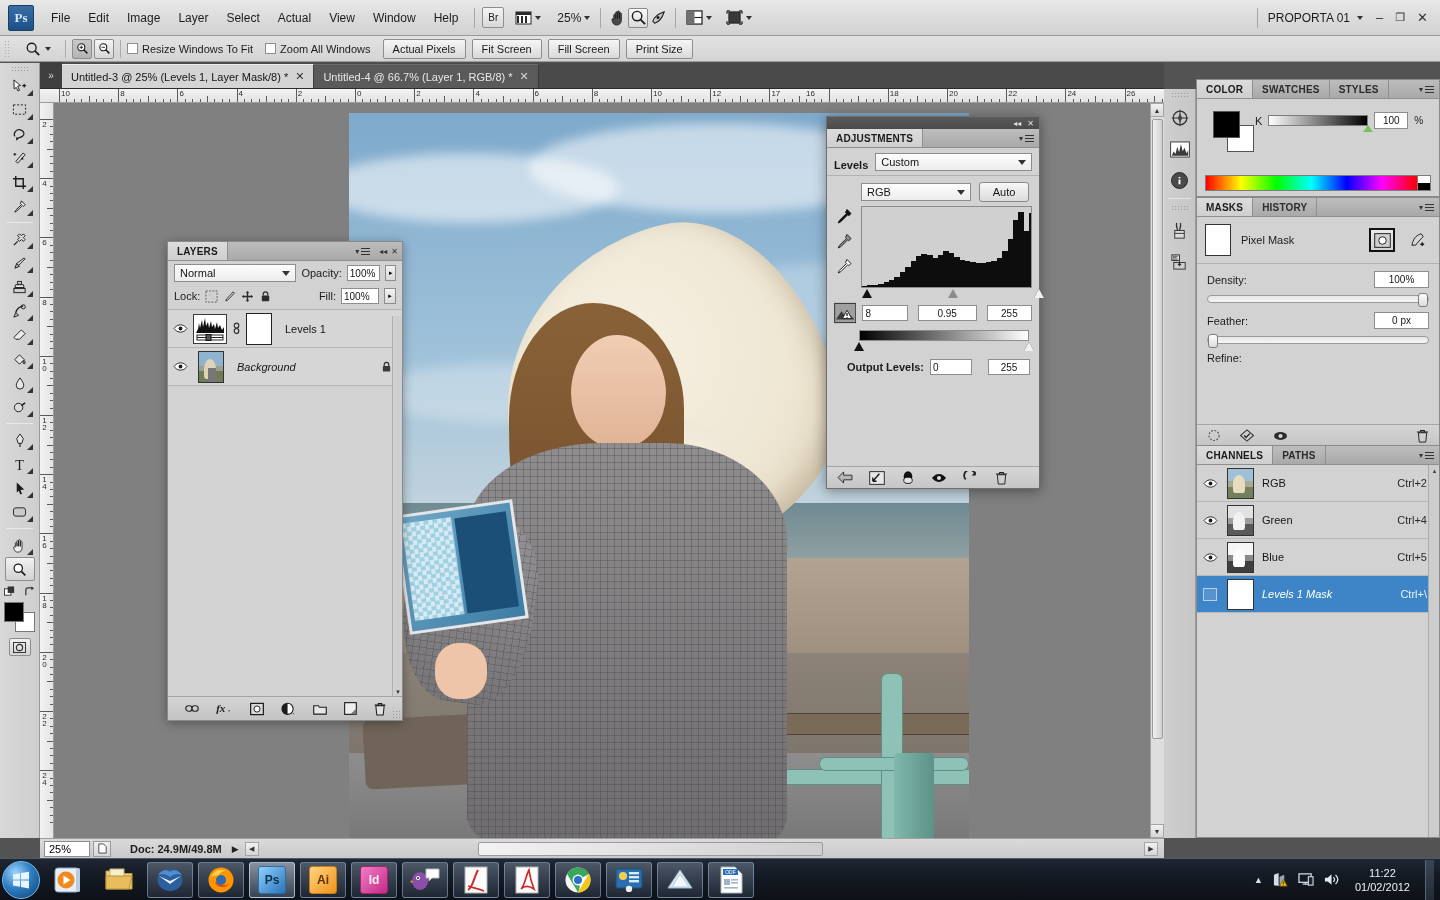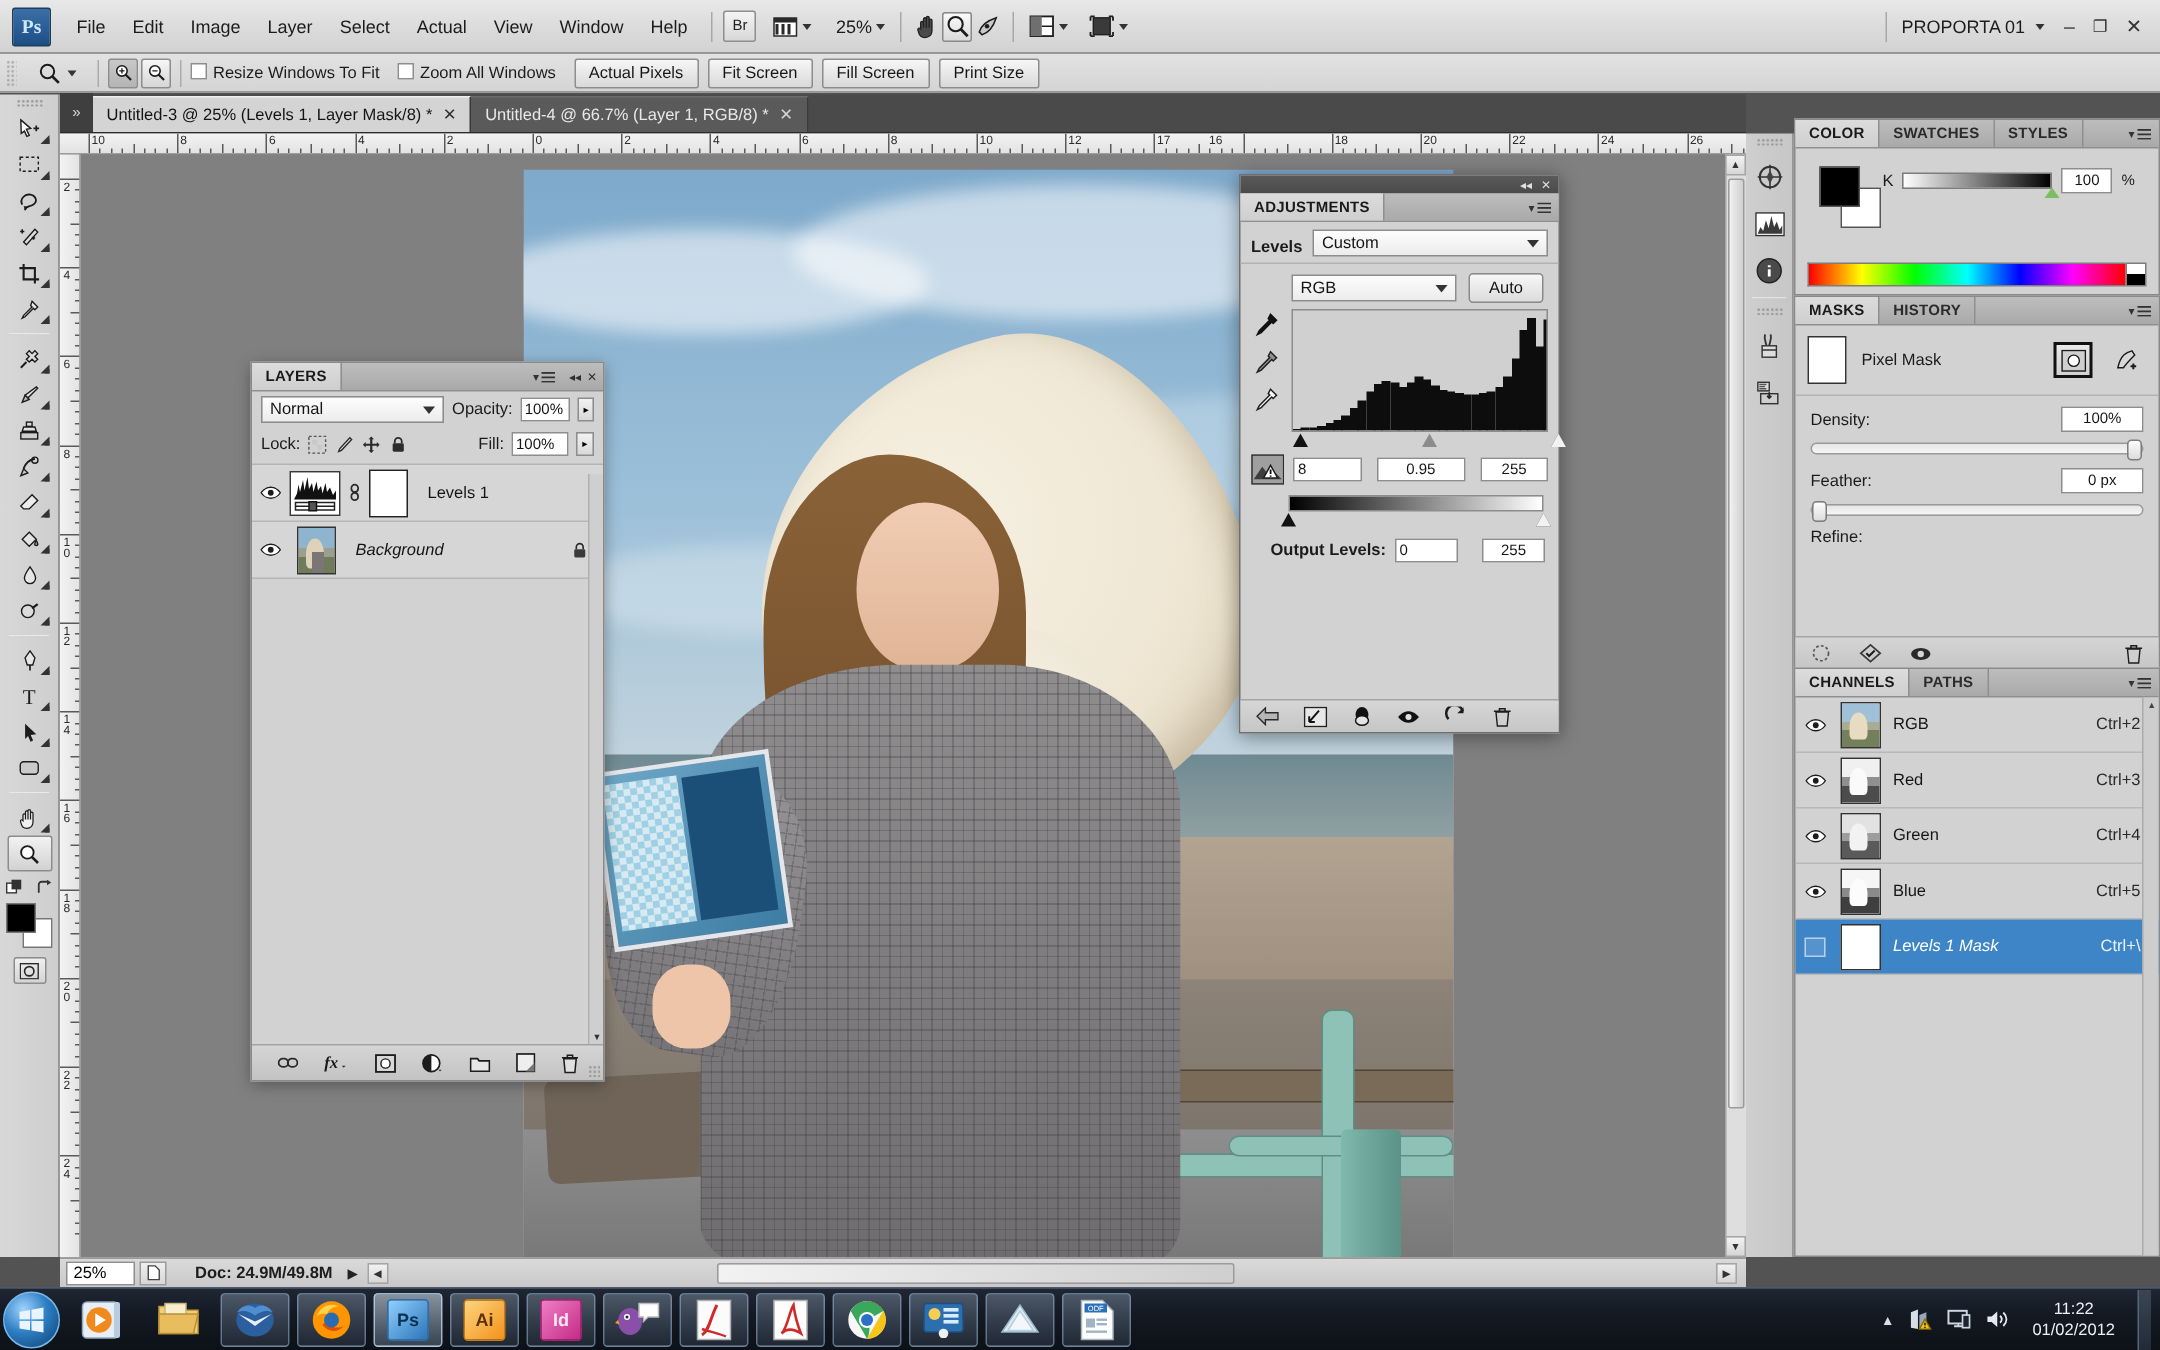--- a/index.html
+++ b/index.html
@@ -1381,34 +1381,20 @@
         </svg>
       </div>
       <div class="ch-thumb">
         <div style="position:absolute;inset:0;background:linear-gradient(to bottom,#9fc0d6 0 42%,#a8ac92 42% 62%,#74805c 62% 100%)"></div>
         <div style="position:absolute;left:5px;top:6px;width:12px;height:18px;background:#e7dcc2;border-radius:50% 50% 20% 20%"></div>
       </div>
       <span class="ch-name">RGB</span>
       <span class="ch-key">Ctrl+2</span>
     </div>
 
-    <div class="ch-row">
-      <div class="ch-eye">
-        <svg width="15" height="11" viewBox="0 0 16 12">
-          <path d="M1 6s2.6-4 7-4 7 4 7 4-2.6 4-7 4-7-4-7-4z" fill="#fff" stroke="#1c1c1c"></path>
-          <circle cx="8" cy="6" r="2.1" fill="#1c1c1c"></circle>
-        </svg>
-      </div>
-      <div class="ch-thumb">
-        <div style="position:absolute;inset:0;background:linear-gradient(to bottom,#f0f0f0 0 42%,#8f8f8f 42% 62%,#4c4c4c 62% 100%)"></div>
-        <div style="position:absolute;left:5px;top:6px;width:12px;height:18px;background:#fafafa;border-radius:50% 50% 20% 20%"></div>
-      </div>
-      <span class="ch-name">Red</span>
-      <span class="ch-key">Ctrl+3</span>
-    </div>
 
     <div class="ch-row">
       <div class="ch-eye">
         <svg width="15" height="11" viewBox="0 0 16 12">
           <path d="M1 6s2.6-4 7-4 7 4 7 4-2.6 4-7 4-7-4-7-4z" fill="#fff" stroke="#1c1c1c"></path>
           <circle cx="8" cy="6" r="2.1" fill="#1c1c1c"></circle>
         </svg>
       </div>
       <div class="ch-thumb">
         <div style="position:absolute;inset:0;background:linear-gradient(to bottom,#e2e2e2 0 42%,#9d9d9d 42% 62%,#5a5a5a 62% 100%)"></div>

